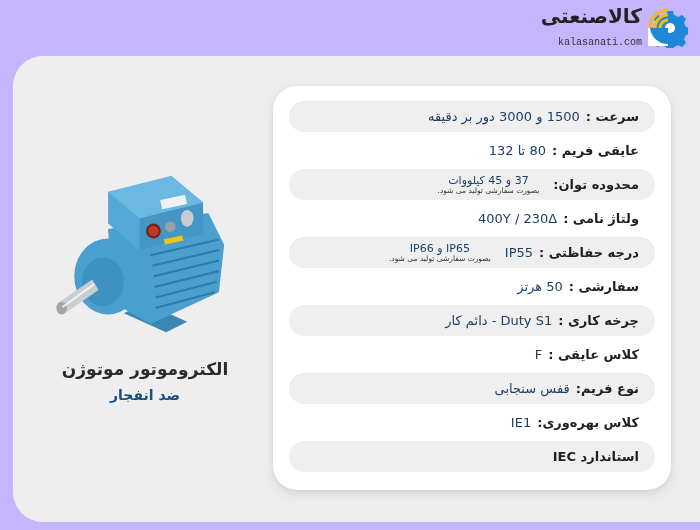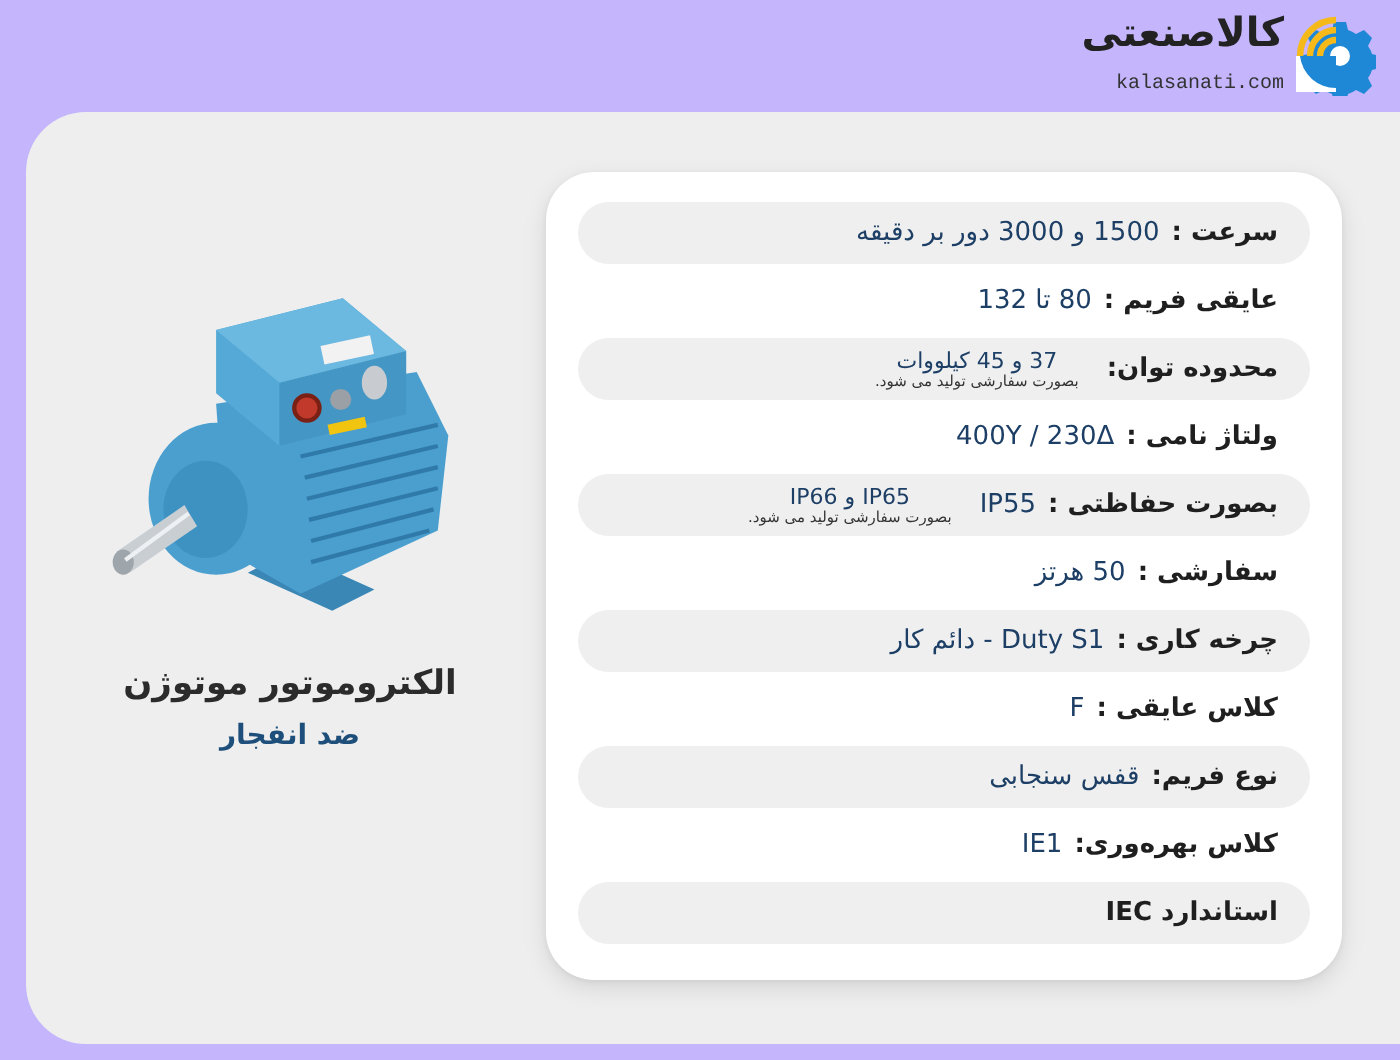--- a/index.html
+++ b/index.html
@@ -24,21 +24,21 @@
     
     .panel {
       position: absolute; left: 13px; top: 56px;
       width: 688px; height: 466px;
       background: #eeeeee;
       border-radius: 30px 0 0 30px;
     }
 
     
     .product {
-      position: absolute; left: 30px; top: 128px; width: 230px;
+      position: absolute; left: 30px; top: 155px; width: 230px;
       display: flex; flex-direction: column; align-items: center;
     }
     .motor { width: 190px; height: 190px; }
     .product-title {
       margin-top: 14px; font-size: 17px; font-weight: bold; color: #2b2b2b;
       direction: rtl; text-align: center;
     }
     .product-subtitle {
       margin-top: 8px; font-size: 14px; font-weight: bold; color: #1d4f7a;
       direction: rtl; text-align: center;
@@ -151,21 +151,21 @@
         <span class="extra-note">بصورت سفارشی تولید می شود.</span>
       </span>
     </div>
 
     <div class="row">
       <span class="label">ولتاژ نامی :</span>
       <span class="value" style="direction:ltr;">400Y / 230Δ</span>
     </div>
 
     <div class="row shade">
-      <span class="label">بصورت حفاظتی :</span>
+      <span class="label">درجه حفاظتی :</span>
       <span class="value">IP55</span>
       <span class="extra">
         <span class="extra-top">IP65 و IP66</span>
         <span class="extra-note">بصورت سفارشی تولید می شود.</span>
       </span>
     </div>
 
     <div class="row">
       <span class="label">سفارشی :</span>
       <span class="value">50 هرتز</span>

